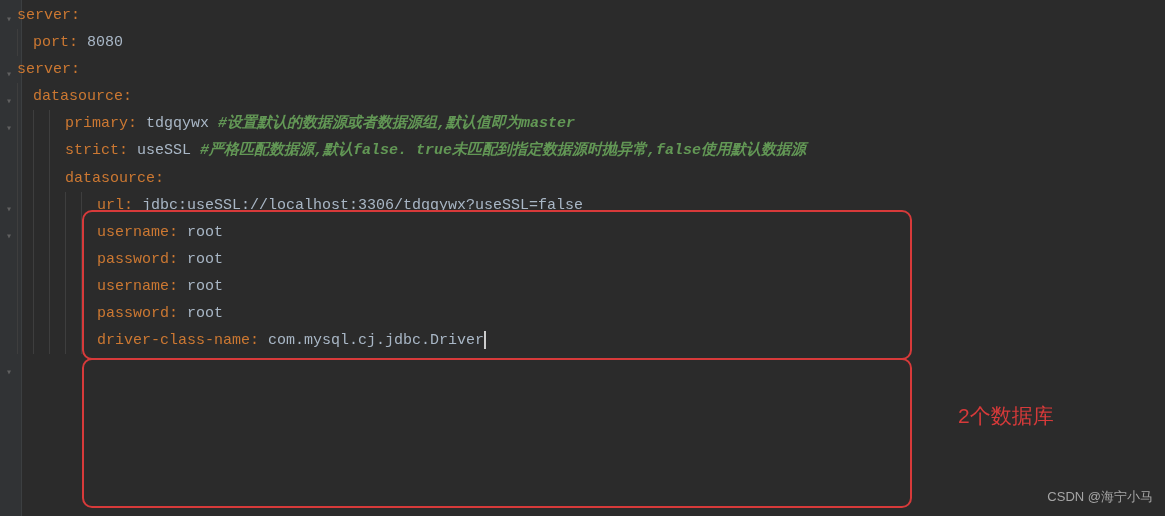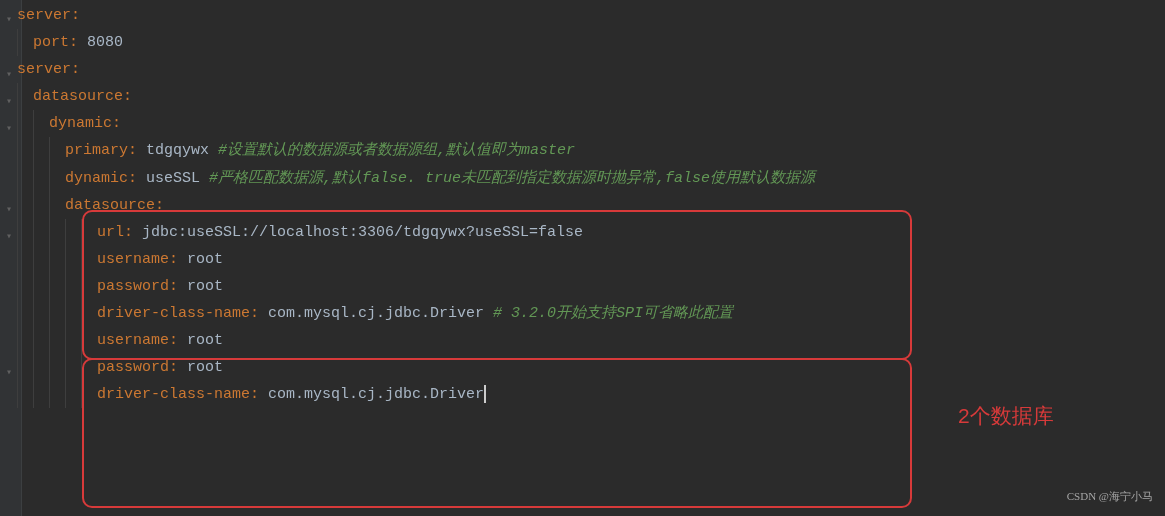--- a/index.html
+++ b/index.html
@@ -38,21 +38,21 @@
 .line { white-space:pre; height:27.1px; padding-left:8px;}
 .indent {
   display:inline-block;
   width:16px;
   border-left:1px solid #3e3e3e;
   height:27.1px;
   vertical-align:top;
 }
 .key { color:#cc7832; }
 .val { color:#a9b7c6; }
-.comment { color:#629755; font-style:italic;}
+.comment { color:#629755; font-style:italic;font-weight:bold;}
 .colon { color:#cc7832; }
 .caret {
   display:inline-block;
   width:2px; height:18px;
   background:#cccccc;
   vertical-align:middle;
 }
 .box {
   position:absolute;
   border:2.5px solid #d73a3a;
@@ -63,22 +63,22 @@
   position:absolute;
   color:#d73a3a;
   font-family:"Microsoft YaHei","SimHei",sans-serif;
   font-size:21px;
 }
 .watermark {
   position:absolute;
   right:12px;
   bottom:6px;
   color:#bbbbbb;
-  font-family:Liberation Serif, serif;
-  font-size:11px;
+  font-family:Liberation Sans, sans-serif;
+  font-size:13px;
   opacity:.85;
 }
 </style>
 </head>
 <body>
 
 <div class="gutter">
   <span class="fold" style="top:6px">▾</span>
   <span class="fold" style="top:61px">▾</span>
   <span class="fold" style="top:88px">▾</span>
@@ -91,36 +91,34 @@
 <div class="code">
 
 <div class="line"><span class="key">server</span><span class="colon">:</span></div>
 
 <div class="line"><span class="indent"></span><span class="key">port</span><span class="colon">: </span><span class="val">8080</span></div>
 
 <div class="line"><span class="key">server</span><span class="colon">:</span></div>
 
 <div class="line"><span class="indent"></span><span class="key">datasource</span><span class="colon">:</span></div>
 
-<div class="line"><span class="indent"></span><span class="indent"></span><span class="key">dynamic</span><span class="colon">:</span></div>
 
 <div class="line"><span class="indent"></span><span class="indent"></span><span class="indent"></span><span class="key">primary</span><span class="colon">: </span><span class="val">tdgqywx</span> <span class="comment">#设置默认的数据源或者数据源组,默认值即为master</span></div>
 
-<div class="line"><span class="indent"></span><span class="indent"></span><span class="indent"></span><span class="key">dynamic</span><span class="colon">: </span><span class="val">useSSL</span> <span class="comment">#严格匹配数据源,默认false. true未匹配到指定数据源时抛异常,false使用默认数据源</span></div>
+<div class="line"><span class="indent"></span><span class="indent"></span><span class="indent"></span><span class="key">strict</span><span class="colon">: </span><span class="val">useSSL</span> <span class="comment">#严格匹配数据源,默认false. true未匹配到指定数据源时抛异常,false使用默认数据源</span></div>
 
 <div class="line"><span class="indent"></span><span class="indent"></span><span class="indent"></span><span class="key">datasource</span><span class="colon">:</span></div>
 
 
 <div class="line"><span class="indent"></span><span class="indent"></span><span class="indent"></span><span class="indent"></span><span class="indent"></span><span class="key">url</span><span class="colon">: </span><span class="val">jdbc:useSSL://localhost:3306/tdgqywx?useSSL=false</span></div>
 
 <div class="line"><span class="indent"></span><span class="indent"></span><span class="indent"></span><span class="indent"></span><span class="indent"></span><span class="key">username</span><span class="colon">: </span><span class="val">root</span></div>
 
 <div class="line"><span class="indent"></span><span class="indent"></span><span class="indent"></span><span class="indent"></span><span class="indent"></span><span class="key">password</span><span class="colon">: </span><span class="val">root</span></div>
 
-<div class="line"><span class="indent"></span><span class="indent"></span><span class="indent"></span><span class="indent"></span><span class="indent"></span><span class="key">driver-class-name</span><span class="colon">: </span><span class="val">com.mysql.cj.jdbc.Driver</span> <span class="comment"># 3.2.0开始支持SPI可省略此配置</span></div>
 
 
 
 <div class="line"><span class="indent"></span><span class="indent"></span><span class="indent"></span><span class="indent"></span><span class="indent"></span><span class="key">username</span><span class="colon">: </span><span class="val">root</span></div>
 
 <div class="line"><span class="indent"></span><span class="indent"></span><span class="indent"></span><span class="indent"></span><span class="indent"></span><span class="key">password</span><span class="colon">: </span><span class="val">root</span></div>
 
 <div class="line"><span class="indent"></span><span class="indent"></span><span class="indent"></span><span class="indent"></span><span class="indent"></span><span class="key">driver-class-name</span><span class="colon">: </span><span class="val">com.mysql.cj.jdbc.Driver</span><span class="caret"></span></div>
 
 </div>

